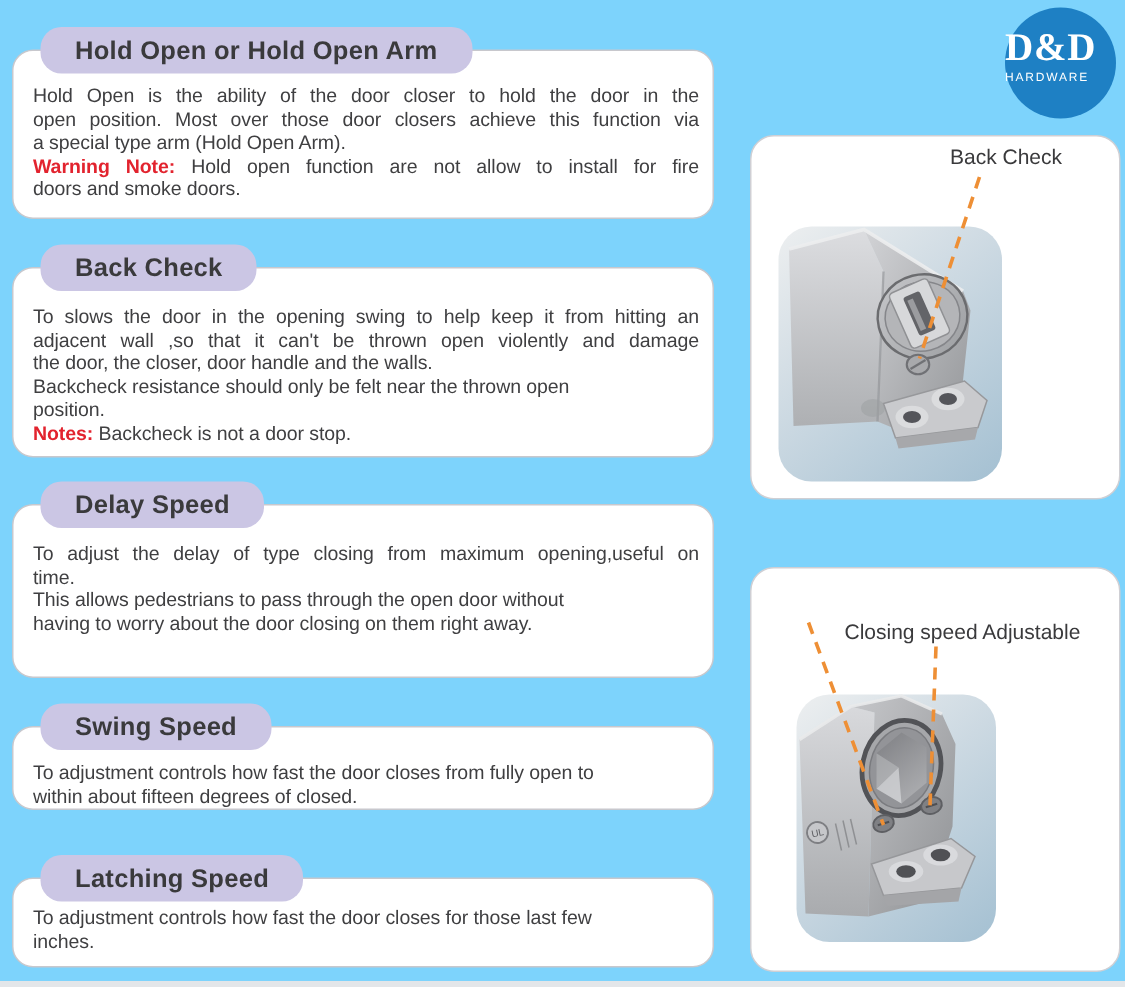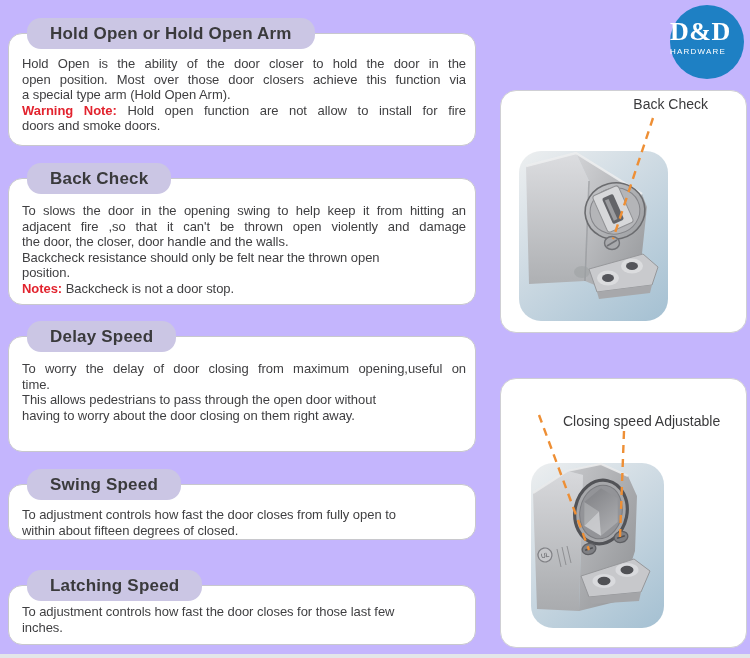--- a/index.html
+++ b/index.html
@@ -1,16 +1,16 @@
 <!DOCTYPE html>
 <html><head>
 <meta charset="utf-8">
 <style>
   html,body{margin:0;padding:0;background:#fff;}
-  .page{position:relative;width:750px;height:658px;background:#c4b5fd;overflow:hidden;
+  .page{position:relative;width:750px;height:658px;background:#7dd3fc;overflow:hidden;
         font-family:"Liberation Sans","DejaVu Sans",sans-serif;color:#3f3f41;}
   
   .card{position:absolute;left:8px;width:468px;background:#fff;
         border:1.5px solid #c8c8cd;border-radius:14px;box-sizing:border-box;}
   .pill{position:absolute;top:-16px;left:18px;background:#cbc6e4;border-radius:14px;
         height:31px;line-height:31px;padding:0 23px;font-size:17px;font-weight:700;
         color:#3a3a3c;letter-spacing:.2px;white-space:nowrap;}
   .cbody{padding-left:13px;padding-right:9px;}
   .bline{font-size:13px;line-height:15.5px;white-space:nowrap;letter-spacing:-0.05px;}
   .jl{text-align:justify;text-align-last:justify;}
@@ -48,34 +48,34 @@
       <div class="bline">doors and smoke doors.</div>
     </div>
   </section>
 
   <section class="card" style="top:178px;height:127px">
     <div class="pill">
       <span>Back Check</span>
     </div>
     <div class="cbody" style="padding-top:24px">
       <div class="bline jl">To slows the door in the opening swing to help keep it from hitting an</div>
-      <div class="bline jl">adjacent fire ,so that it can't be thrown open violently and damage</div>
+      <div class="bline jl">adjacent wall ,so that it can't be thrown open violently and damage</div>
       <div class="bline">the door, the closer, door handle and the walls.</div>
       <div class="bline">Backcheck resistance should only be felt near the thrown open</div>
       <div class="bline">position.</div>
       <div class="bline"><span class="red">Notes:</span><span> Backcheck is not a door stop.</span></div>
     </div>
   </section>
 
   <section class="card" style="top:336px;height:116px">
     <div class="pill">
       <span>Delay Speed</span>
     </div>
     <div class="cbody" style="padding-top:24px">
-      <div class="bline jl">To worry the delay of door closing from maximum opening,useful on</div>
+      <div class="bline jl">To adjust the delay of type closing from maximum opening,useful on</div>
       <div class="bline">time.</div>
       <div class="bline">This allows pedestrians to pass through the open door without</div>
       <div class="bline">having to worry about the door closing on them right away.</div>
     </div>
   </section>
 
   <section class="card" style="top:484px;height:56px">
     <div class="pill">
       <span>Swing Speed</span>
     </div>

